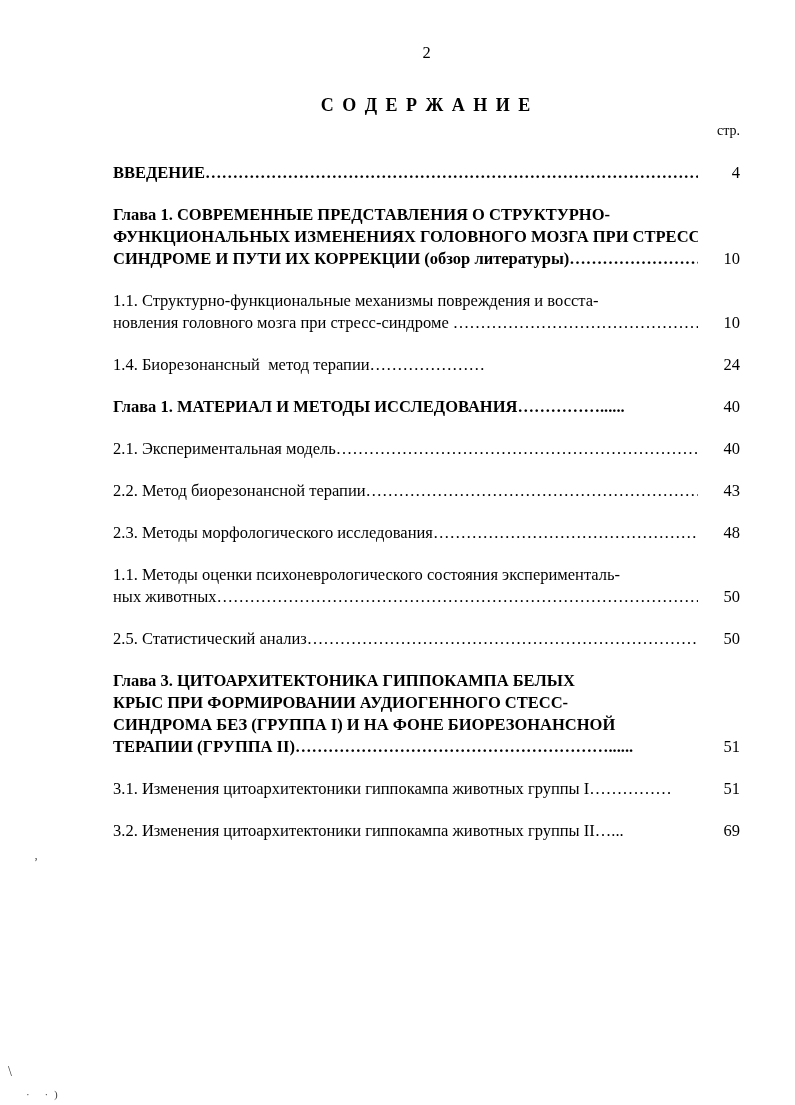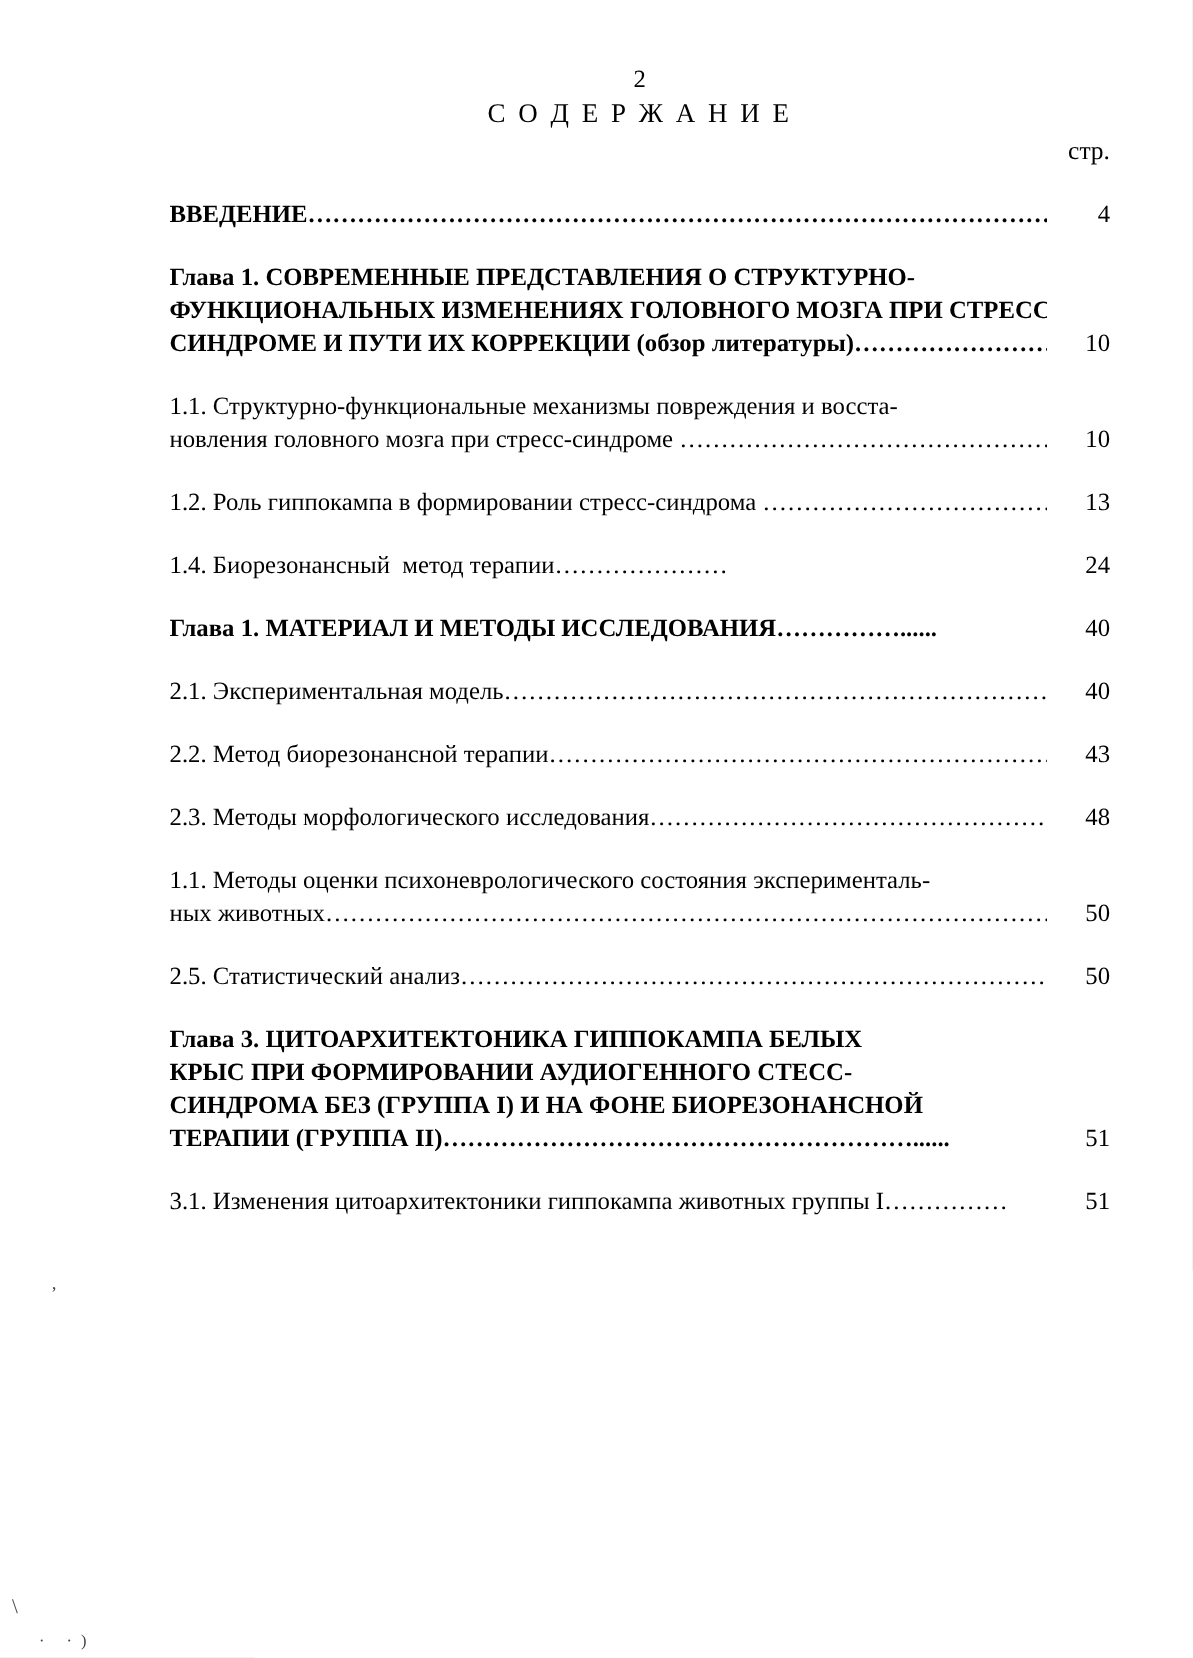--- a/index.html
+++ b/index.html
@@ -19,28 +19,29 @@
     color: #000;
     overflow: hidden;
   }
   .page-number {
     text-align: center;
     font-size: 16.5px;
     line-height: 22px;
   }
   .toc-title {
     text-align: center;
-    font-weight: normal;
+    font-weight: bold;
     font-size: 18px;
     letter-spacing: 2px;
     line-height: 22px;
+    margin-top: 30px;
   }
   .col-label {
     text-align: right;
-    font-size: 17px;
+    font-size: 14px;
     line-height: 22px;
     margin-top: 4px;
     margin-bottom: 20px;
   }
   .toc-row {
     display: flex;
     align-items: flex-end;
     margin-bottom: 20px;
   }
   .toc-text {
@@ -90,24 +91,20 @@
 СИНДРОМЕ И ПУТИ ИХ КОРРЕКЦИИ (обзор литературы)……………………………</div>
     <div class="toc-page">10</div>
   </div>
 
   <div class="toc-row">
     <div class="toc-text">1.1. Структурно-функциональные механизмы повреждения и восста-
 новления головного мозга при стресс-синдроме …………………………………………….</div>
     <div class="toc-page">10</div>
   </div>
 
-  <div class="toc-row">
-    <div class="toc-text">1.2. Роль гиппокампа в формировании стресс-синдрома ………………………………</div>
-    <div class="toc-page">13</div>
-  </div>
 
 
   <div class="toc-row">
     <div class="toc-text">1.4. Биорезонансный  метод терапии…………………</div>
     <div class="toc-page">24</div>
   </div>
 
   <div class="toc-row">
     <div class="toc-text bold">Глава 1. МАТЕРИАЛ И МЕТОДЫ ИССЛЕДОВАНИЯ……………......</div>
     <div class="toc-page">40</div>
@@ -145,18 +142,22 @@
 СИНДРОМА БЕЗ (ГРУППА I) И НА ФОНЕ БИОРЕЗОНАНСНОЙ
 ТЕРАПИИ (ГРУППА II)…………………………………………………......</div>
     <div class="toc-page">51</div>
   </div>
 
   <div class="toc-row">
     <div class="toc-text">3.1. Изменения цитоархитектоники гиппокампа животных группы I……………</div>
     <div class="toc-page">51</div>
   </div>
 
+  <div class="toc-row">
+    <div class="toc-text">3.2. Изменения цитоархитектоники гиппокампа животных группы II…...</div>
+    <div class="toc-page">69</div>
+  </div>
 
   <span class="artifact artifact-1">’</span>
   <span class="artifact artifact-2">\</span>
   <span class="artifact artifact-3">· ·)</span>
 
 </div>
 
 </body></html>

